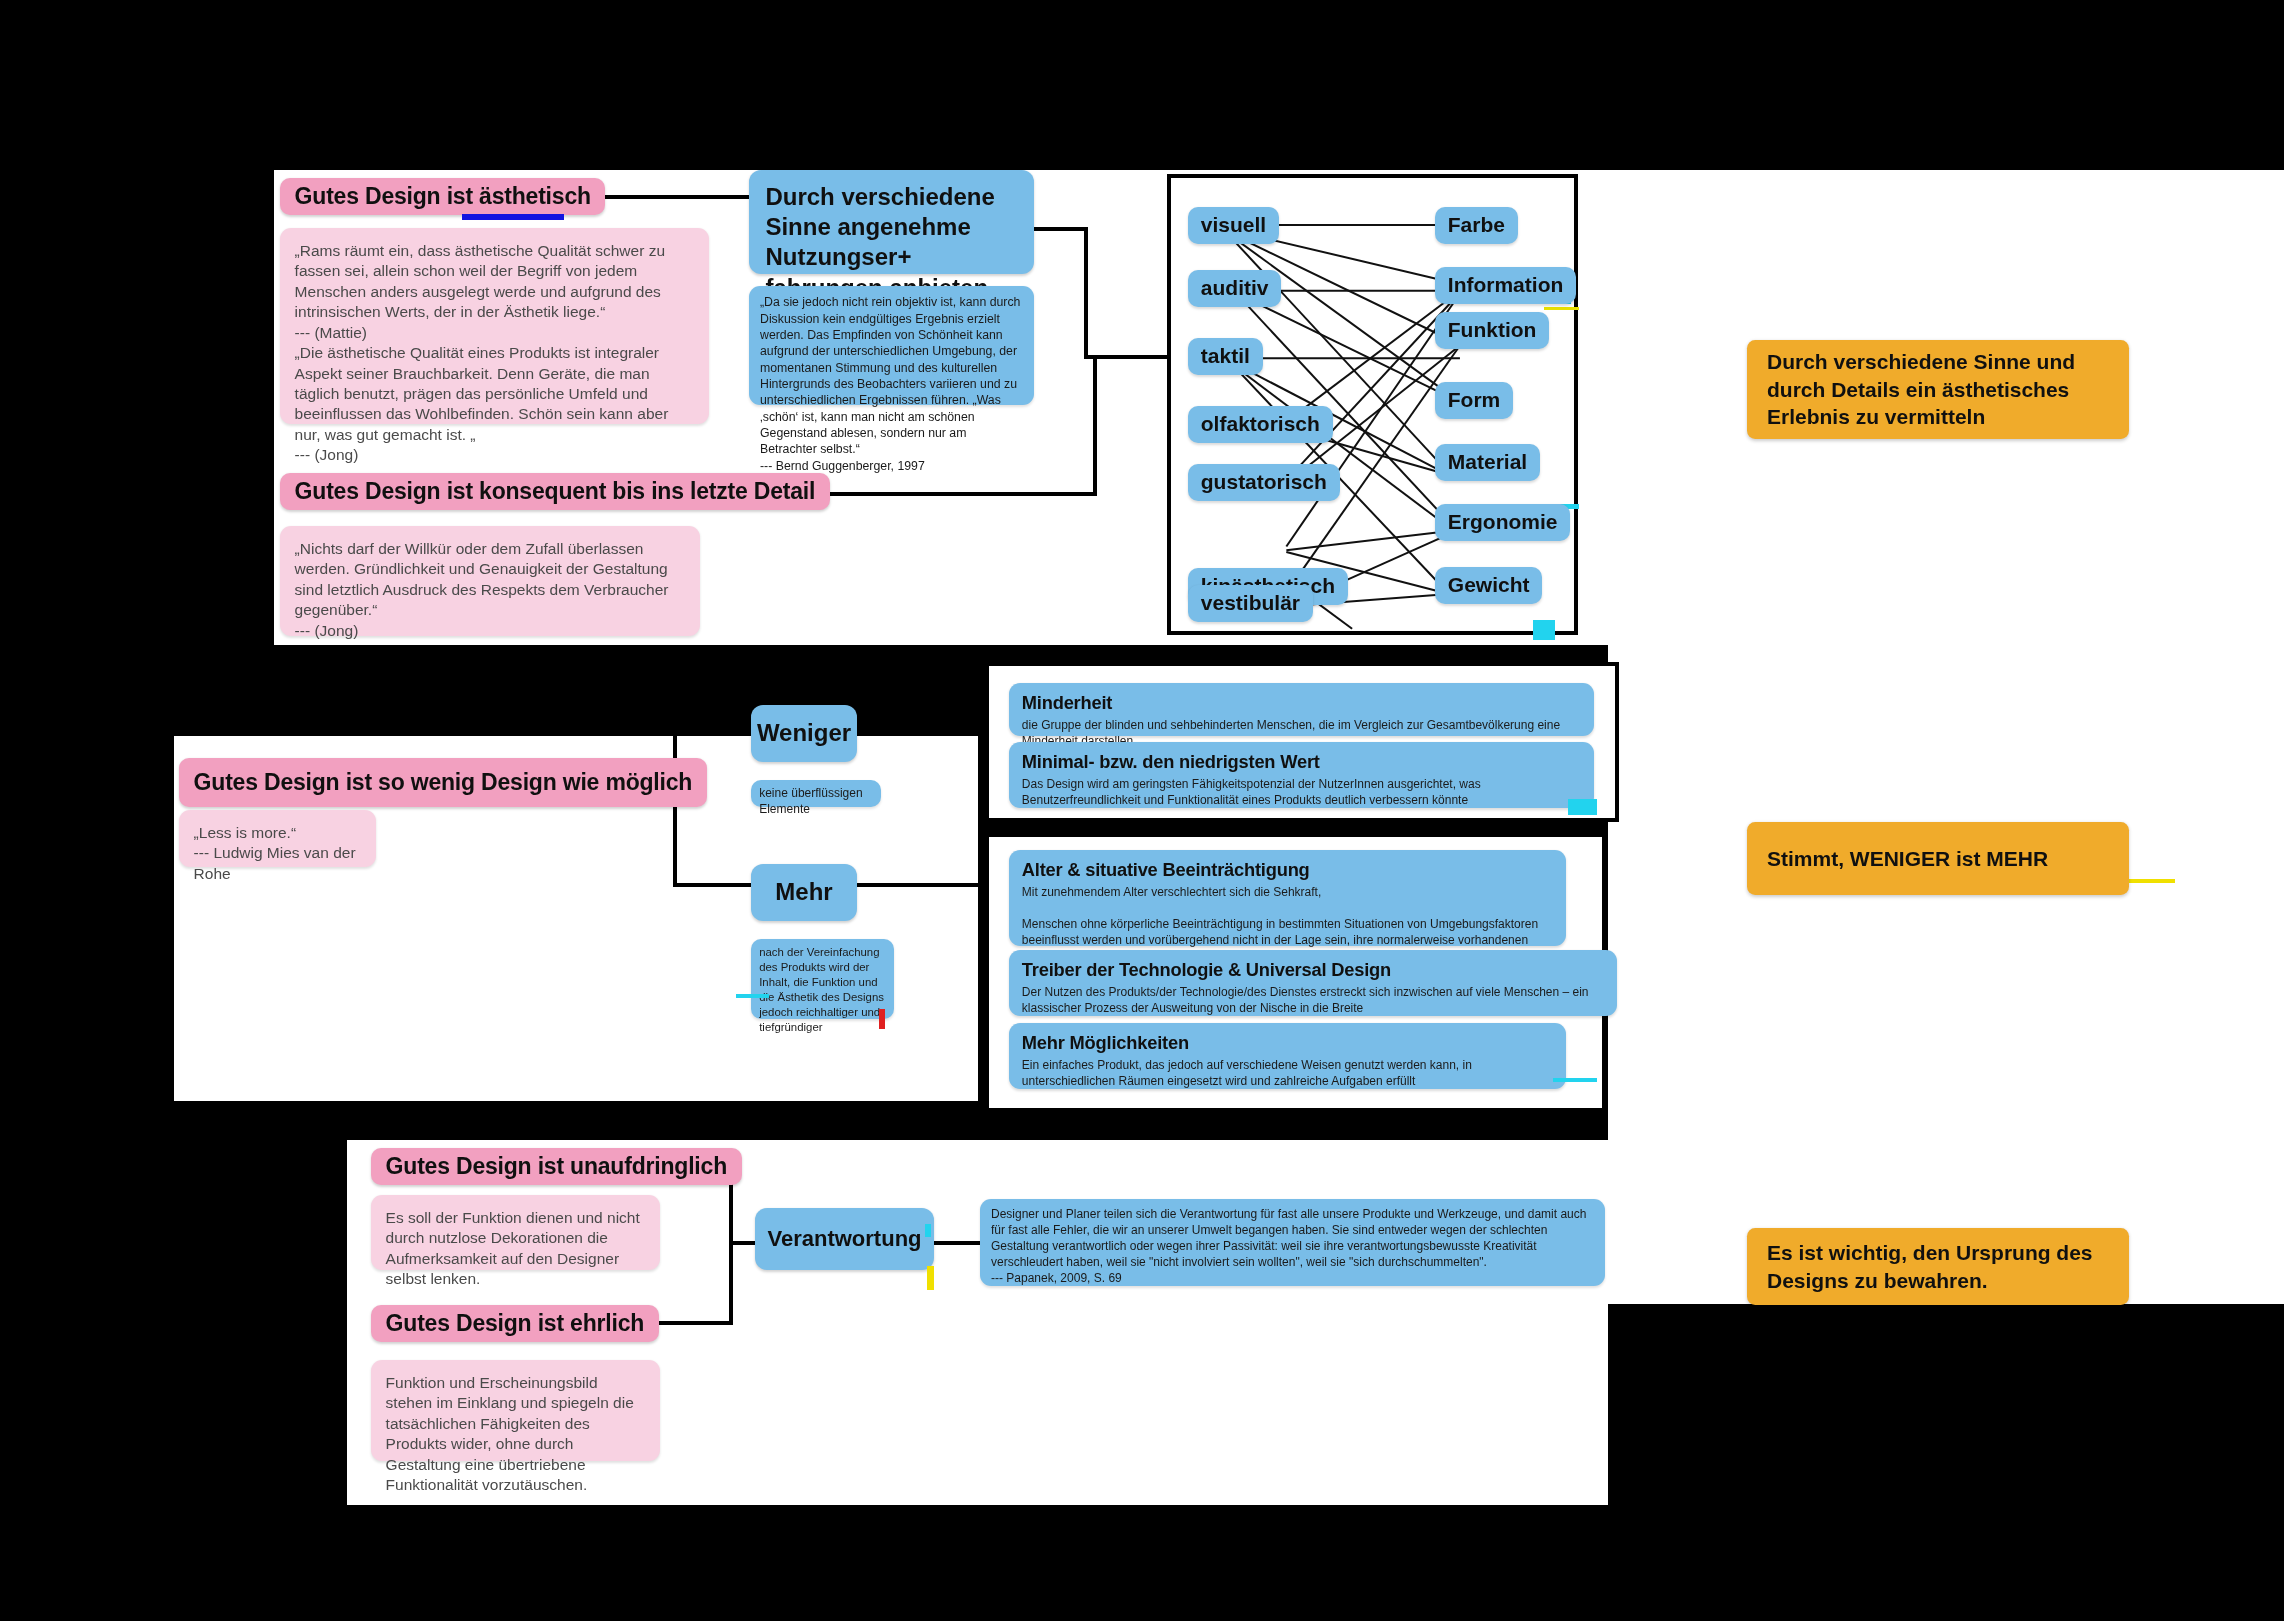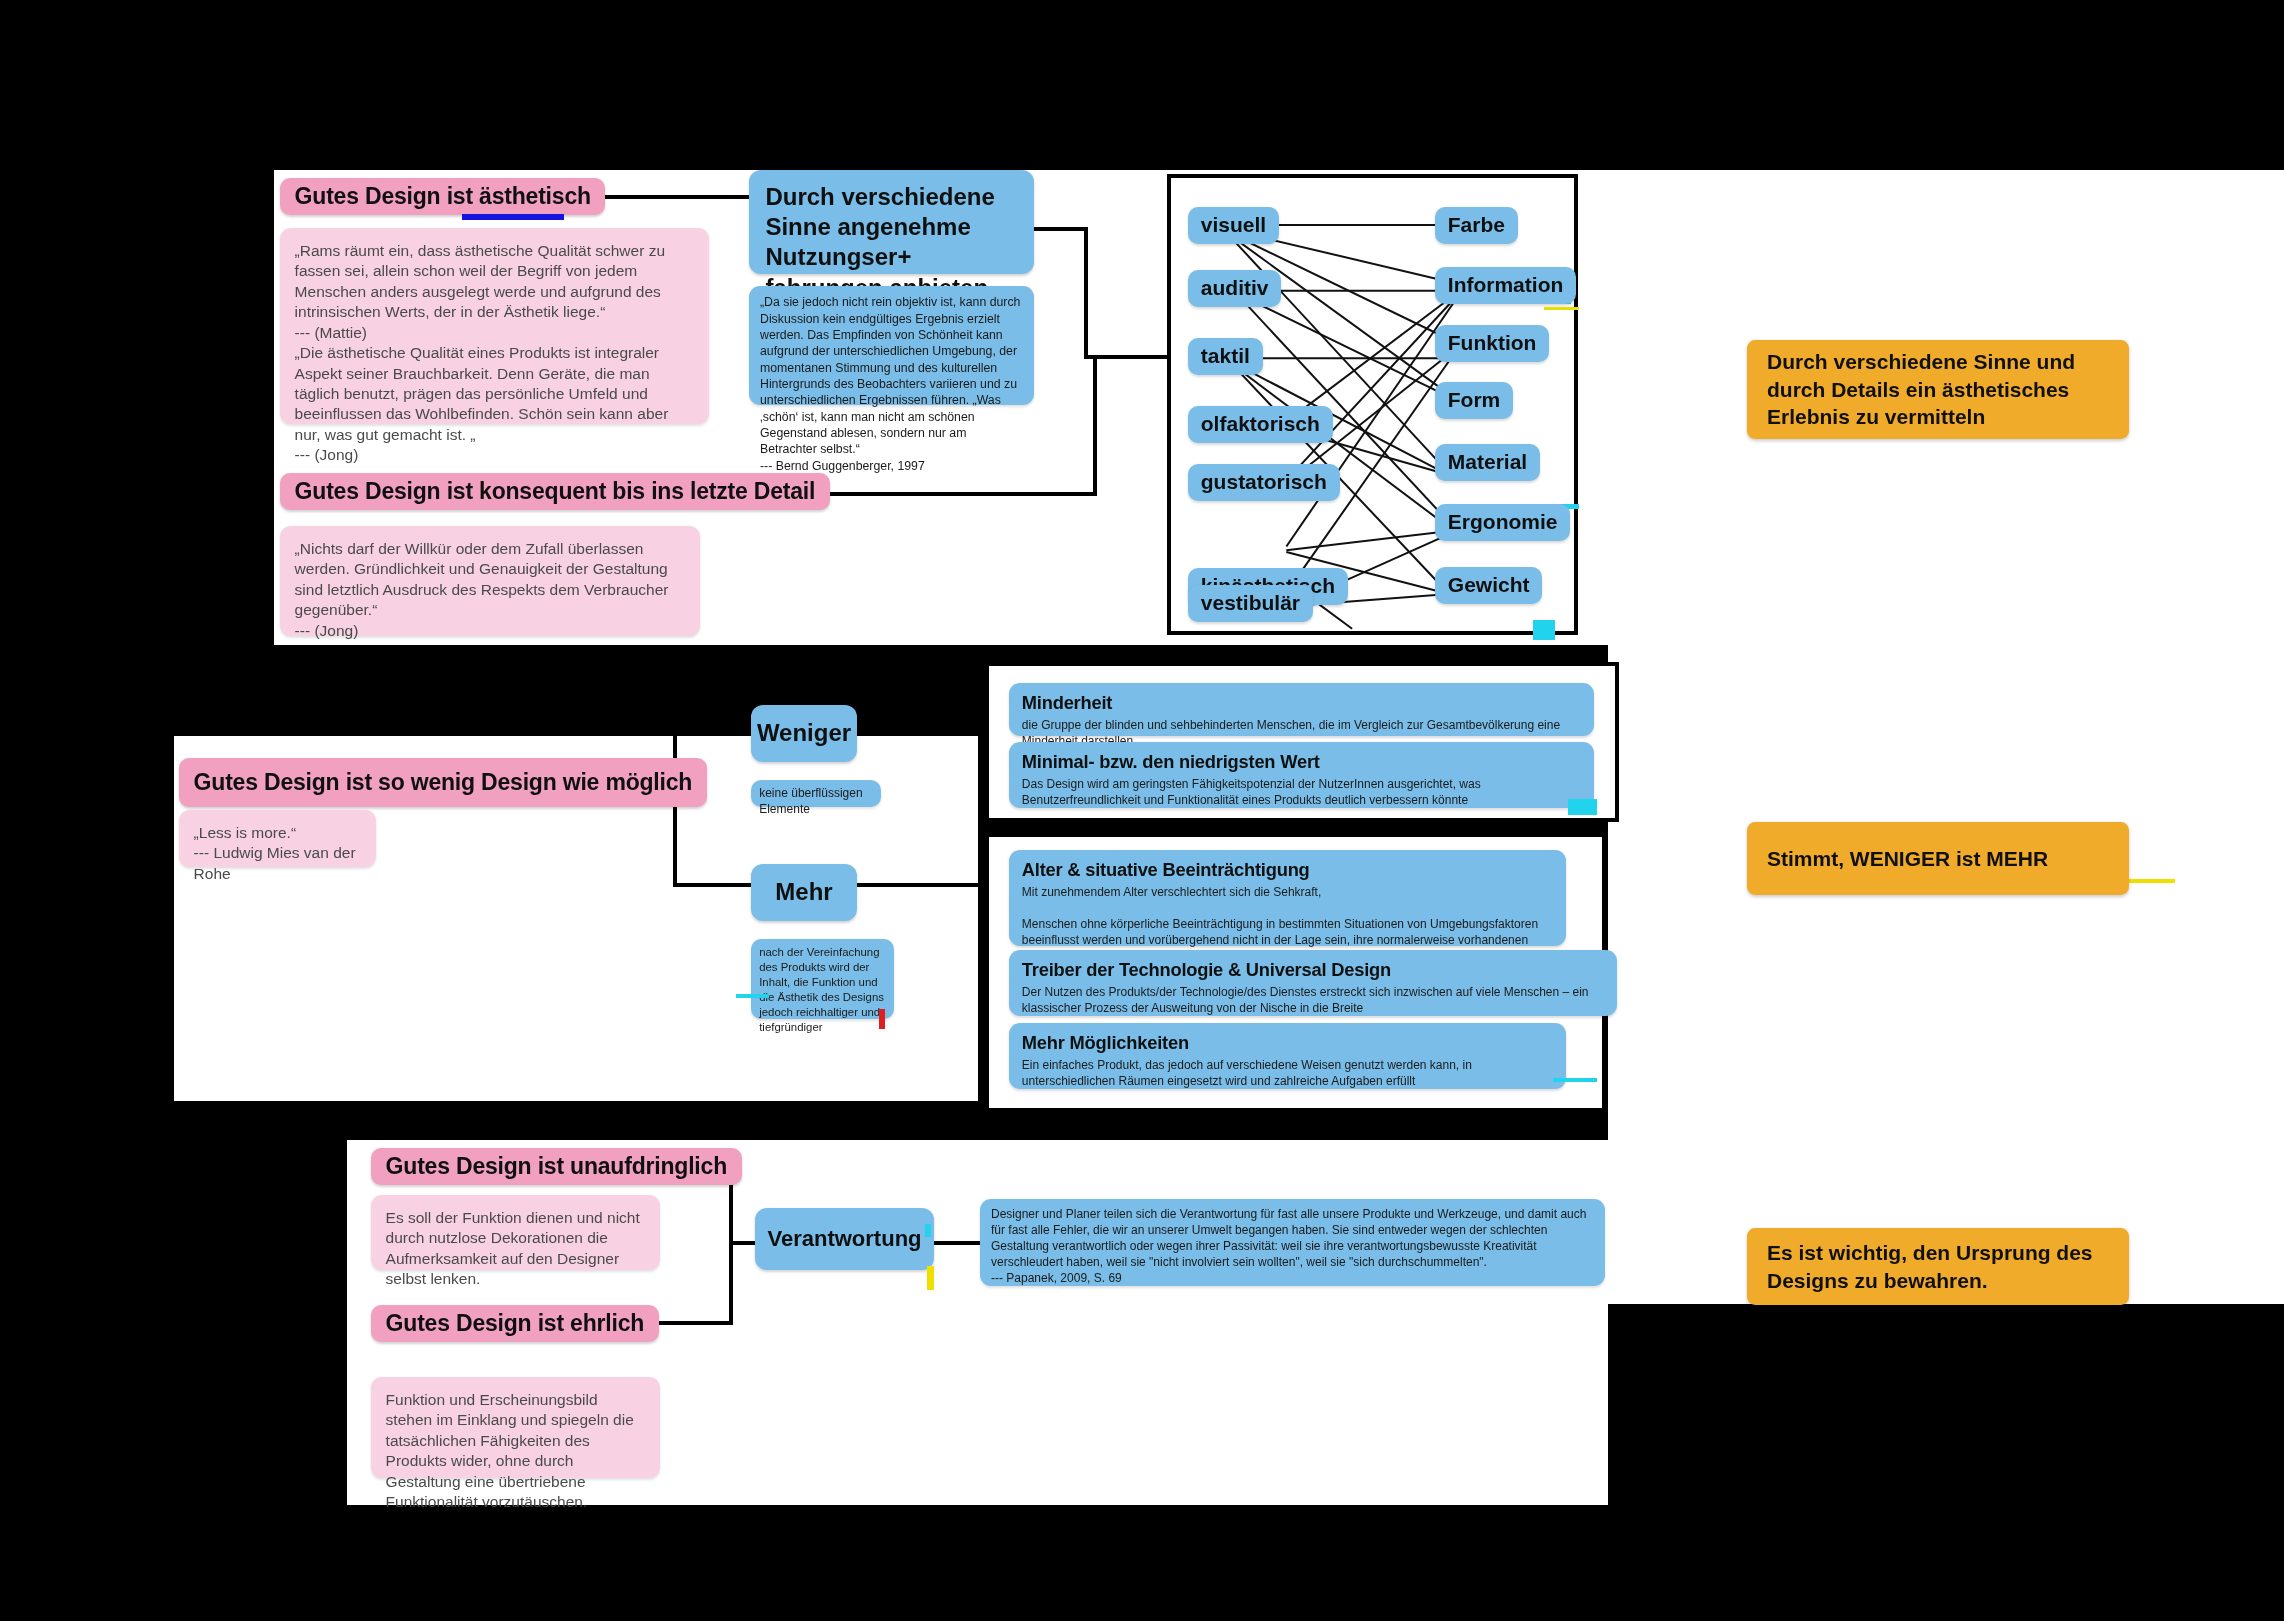--- a/index.html
+++ b/index.html
@@ -231,21 +231,21 @@
   <div class="sense-pill" style="left:1188px; top:207px;">visuell</div>
   <div class="sense-pill" style="left:1188px; top:270px;">auditiv</div>
   <div class="sense-pill" style="left:1188px; top:338px;">taktil</div>
   <div class="sense-pill" style="left:1188px; top:406px;">olfaktorisch</div>
   <div class="sense-pill" style="left:1188px; top:464px;">gustatorisch</div>
   <div class="sense-pill" style="left:1188px; top:520px;margin-top:48px;">kinästhetisch</div>
   <div class="sense-pill" style="left:1188px; top:585px;">vestibulär</div>
 
   <div class="sense-pill" style="left:1435px; top:207px;">Farbe</div>
   <div class="sense-pill" style="left:1435px; top:267px;">Information</div>
-  <div class="sense-pill" style="left:1435px; top:325px;">Funktion</div>
+  <div class="sense-pill" style="left:1435px; top:312px;">Funktion</div>
   <div class="sense-pill" style="left:1435px; top:382px;">Form</div>
   <div class="sense-pill" style="left:1435px; top:444px;">Material</div>
   <div class="sense-pill" style="left:1435px; top:504px;">Ergonomie</div>
   <div class="sense-pill" style="left:1435px; top:567px;">Gewicht</div>
 
   <div class="stray" style="left:1544px; top:300px; width:27.4px; height:3.7px; background:#22d3ee;"></div>
   <div class="stray" style="left:1544px; top:307px; width:35px; height:2.7px; background:#e8e000;"></div>
   <div class="stray" style="left:1553px; top:504px; width:25.6px; height:4.6px; background:#22d3ee;"></div>
   <div class="stray" style="left:1533px; top:620px; width:22px; height:20px; background:#22d3ee;"></div>
   <div class="stray" style="left:462px; top:214px; width:102px; height:6.4px; background:#1414e0;"></div>
@@ -310,21 +310,21 @@
   <div class="ln ln-h" style="left:696px; top:1162px; width:37px; height:3.7px;"></div>
   <div class="ln ln-v" style="left:729px; top:1162px; width:3.7px; height:163px;"></div>
   <div class="ln ln-h" style="left:627px; top:1321px; width:106px; height:3.7px;"></div>
   <div class="ln ln-h" style="left:729px; top:1241px; width:25.6px; height:3.7px;"></div>
   <div class="ln ln-h" style="left:932px; top:1241px; width:48px; height:3.7px;"></div>
 
   <div class="pill-head" style="left:371px; top:1148px; height:37px;">Gutes Design ist unaufdringlich</div>
   <div class="note-pink" style="left:371px; top:1195px; width:289px; height:75px;">Es soll der Funktion dienen und nicht durch nutzlose Dekorationen die Aufmerksamkeit auf den Designer selbst lenken.</div>
 
   <div class="pill-head" style="left:371px; top:1305px; height:37px;">Gutes Design ist ehrlich</div>
-  <div class="note-pink" style="left:371px; top:1360px; width:289px; height:101px;margin-top:17px;">Funktion und Erscheinungsbild stehen im Einklang und spiegeln die tatsächlichen Fähigkeiten des Produkts wider, ohne durch Gestaltung eine übertriebene Funktionalität vorzutäuschen.</div>
+  <div class="note-pink" style="left:371px; top:1360px; width:289px; height:101px;">Funktion und Erscheinungsbild stehen im Einklang und spiegeln die tatsächlichen Fähigkeiten des Produkts wider, ohne durch Gestaltung eine übertriebene Funktionalität vorzutäuschen.</div>
 
   <div class="blue-head" style="left:755px; top:1208px; width:179px; height:62px; display:flex; align-items:center; justify-content:center; font-size:22px;">Verantwortung</div>
 
   <div class="blue-note" style="left:980px; top:1199px; width:625px; height:87px; white-space:pre-line; font-size:12px;">Designer und Planer teilen sich die Verantwortung für fast alle unsere Produkte und Werkzeuge, und damit auch für fast alle Fehler, die wir an unserer Umwelt begangen haben. Sie sind entweder wegen der schlechten Gestaltung verantwortlich oder wegen ihrer Passivität: weil sie ihre verantwortungsbewusste Kreativität verschleudert haben, weil sie "nicht involviert sein wollten", weil sie "sich durchschummelten".
 --- Papanek, 2009, S. 69</div>
 
   <div class="stray" style="left:927px; top:1266px; width:7.3px; height:24px; background:#f0e000;"></div>
   <div class="stray" style="left:925px; top:1224px; width:5.5px; height:12.8px; background:#22d3ee;"></div>
 
   <div class="orange-box" style="left:1747px; top:340px; width:382px; height:99px;">Durch verschiedene Sinne und durch Details ein ästhetisches Erlebnis zu vermitteln</div>

